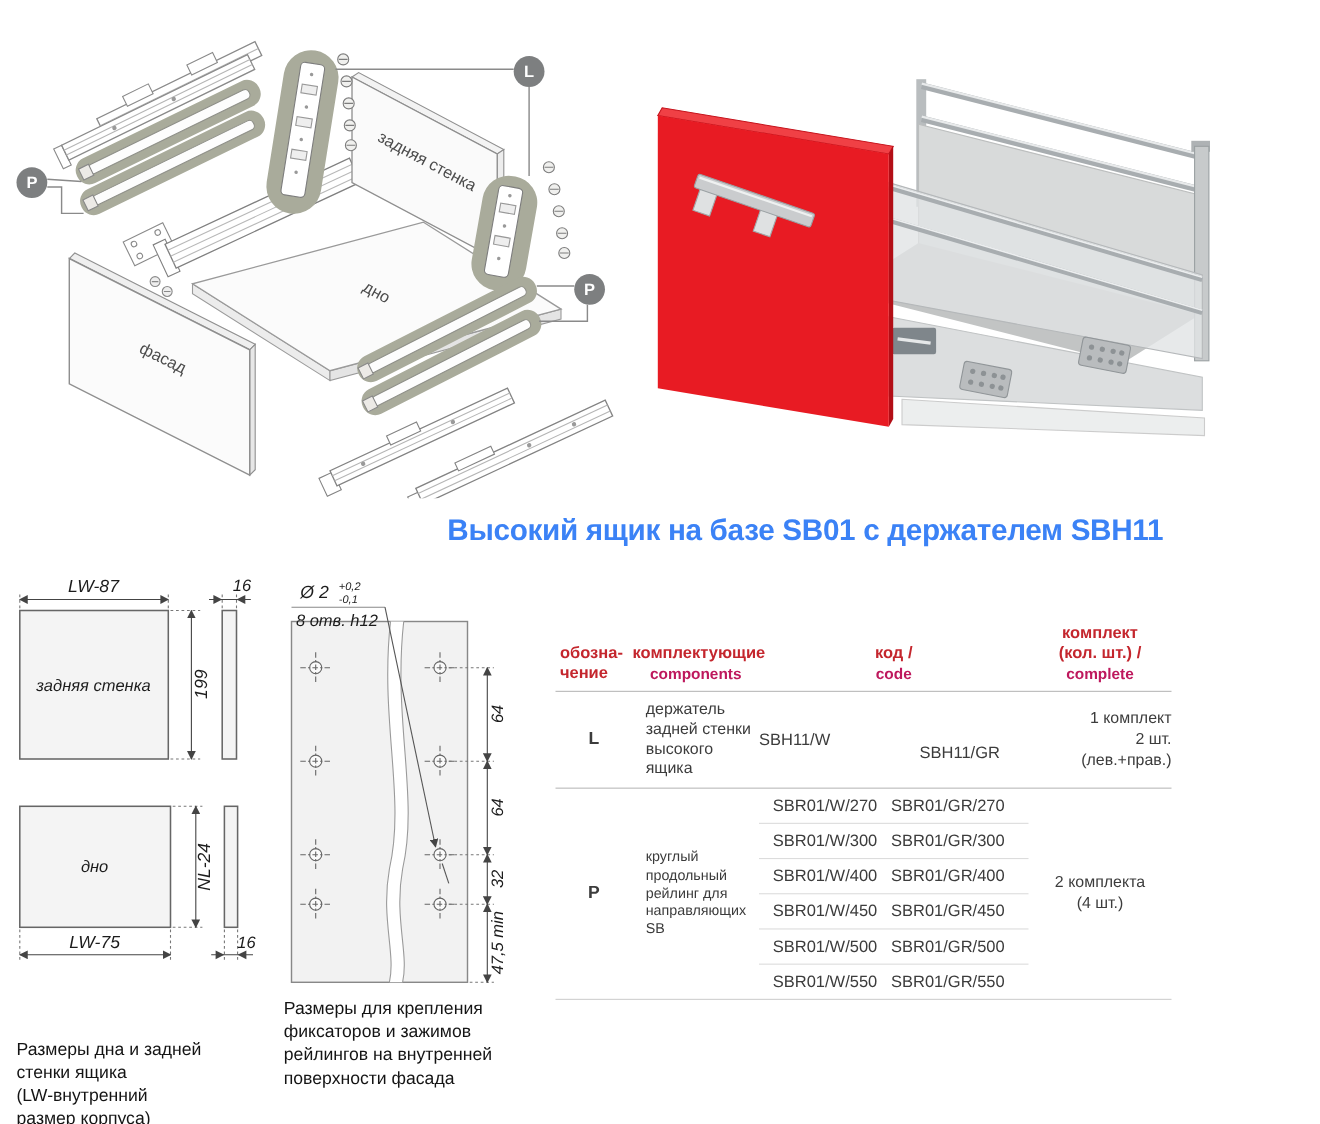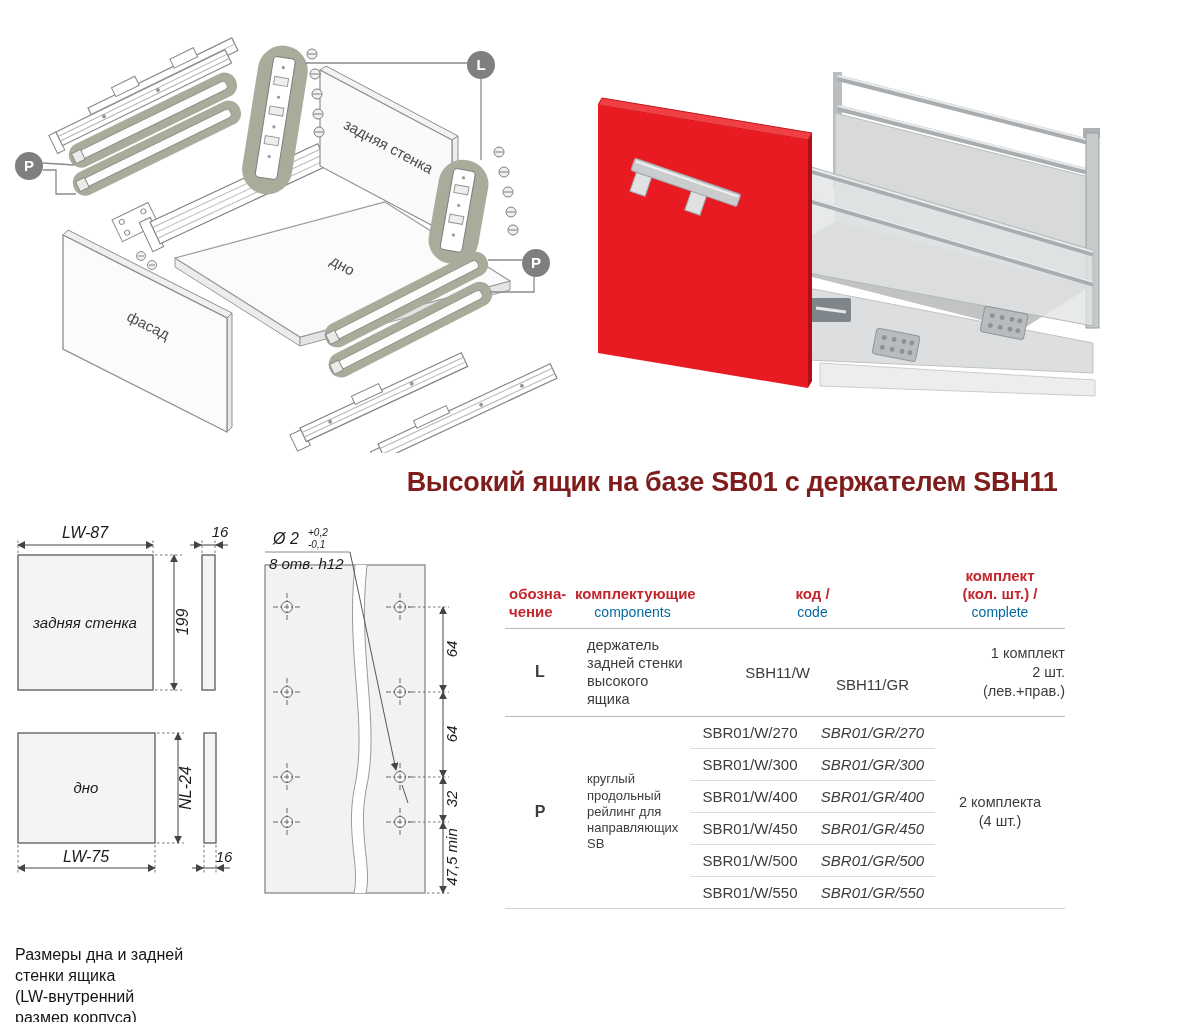--- a/index.html
+++ b/index.html
@@ -3,48 +3,48 @@
 <meta charset="utf-8">
 <style>
   html,body{margin:0;padding:0;background:#fff;}
   .page{position:relative;width:1200px;height:1022px;background:#fff;overflow:hidden;
         font-family:"Liberation Sans",sans-serif;color:#3c3c3c;}
   svg{font-family:"Liberation Sans",sans-serif;}
   .abs{position:absolute;}
 
   
   .title{position:absolute;left:398px;top:467px;width:668px;text-align:center;
-         font-size:27px;font-weight:bold;color:#7f1d1d;letter-spacing:-.3px;}
+         font-size:27px;font-weight:bold;color:#3b82f6;letter-spacing:-.3px;}
 
   
   .caption{position:absolute;font-size:16px;line-height:1.32;color:#141414;white-space:pre-line;}
 
   
   .tbl{position:absolute;left:505px;top:520px;width:560px;font-size:15px;color:#3c3c3c;}
   .hdr{display:flex;align-items:flex-end;border-bottom:1px solid #b9b9b9;padding-bottom:7px;min-height:58px;}
   .red{color:#c4262d;font-weight:bold;line-height:1.22;white-space:pre-line;}
-  .gray-en{color:#0369a1;font-weight:normal;font-size:14px;line-height:1.25;}
+  .gray-en{color:#be185d;font-weight:bold;font-size:14px;line-height:1.25;}
   .hc-des{width:70px;padding-left:4px;box-sizing:border-box;}
   .hc-comp{width:115px;text-align:center;}
   .hc-code{width:245px;text-align:center;}
   .hc-compl{width:130px;text-align:center;margin-top:47px;}
   .lr{display:flex;align-items:center;border-bottom:1px solid #b9b9b9;padding:7px 0;}
   .lc-des{width:70px;text-align:center;font-weight:bold;font-size:16px;}
   .lc-comp{width:115px;padding-left:12px;box-sizing:border-box;font-size:14.5px;line-height:1.25;white-space:pre-line;}
-  .lc-w{width:120px;text-align:right;}
+  .lc-w{width:120px;text-align:left;}
   .lc-gr{width:125px;text-align:center;margin-top:24px;}
   .lc-compl{width:130px;text-align:right;white-space:pre-line;line-height:1.3;font-size:14.5px;}
   .pr{display:flex;align-items:center;border-bottom:1px solid #cfcfcf;}
   .pc-des{width:70px;text-align:center;font-weight:bold;font-size:16px;}
   .pc-comp{width:115px;padding-left:12px;box-sizing:border-box;font-size:13px;line-height:1.25;white-space:pre-line;}
   .pc-codes{width:245px;}
   .pcr{display:flex;height:31px;align-items:center;}
   .pcr + .pcr{border-top:1px solid #dcdcdc;}
   .pw{width:120px;text-align:center;}
-  .pg{width:125px;text-align:center;font-style:italic;}
+  .pg{width:125px;text-align:left;}
   .pc-compl{width:130px;text-align:center;white-space:pre-line;line-height:1.3;font-size:14.5px;}
 
   
   .dim-t{font-size:16px;font-style:italic;fill:#1c1c1c;}
   .dim-s{font-size:15px;font-style:italic;fill:#1c1c1c;}
   .lbl-i{font-size:15px;font-style:italic;fill:#1c1c1c;}
   .exp-lbl{font-size:15px;fill:#4c4c4c;}
   .badge-t{font-size:15px;font-weight:bold;fill:#ffffff;text-anchor:middle;}
 </style>
 </head>
@@ -418,20 +418,24 @@
       <text class="dim-s" x="204" y="219" text-anchor="middle" transform="rotate(-90 204 219)">64</text>
       <text class="dim-s" x="204" y="284" text-anchor="middle" transform="rotate(-90 204 284)">32</text>
       <text class="dim-s" x="204" y="342" text-anchor="middle" transform="rotate(-90 204 342)">47,5 min</text>
     </g>
   </svg>
 
   <div class="caption" style="left:15px;top:944px;width:210px">Размеры дна и задней
 стенки ящика
 (LW-внутренний
 размер корпуса)</div>
+  <div class="caption" style="left:258px;top:907px;width:225px">Размеры для крепления
+фиксаторов и зажимов
+рейлингов на внутренней
+поверхности фасада</div>
 
   <div class="tbl">
     <div class="hdr">
       <div class="hc-des red">обозна-
 чение</div>
       <div class="hc-comp">
         <div class="red">комплектующие</div>
         <div class="gray-en">components</div>
       </div>
       <div class="hc-code">

